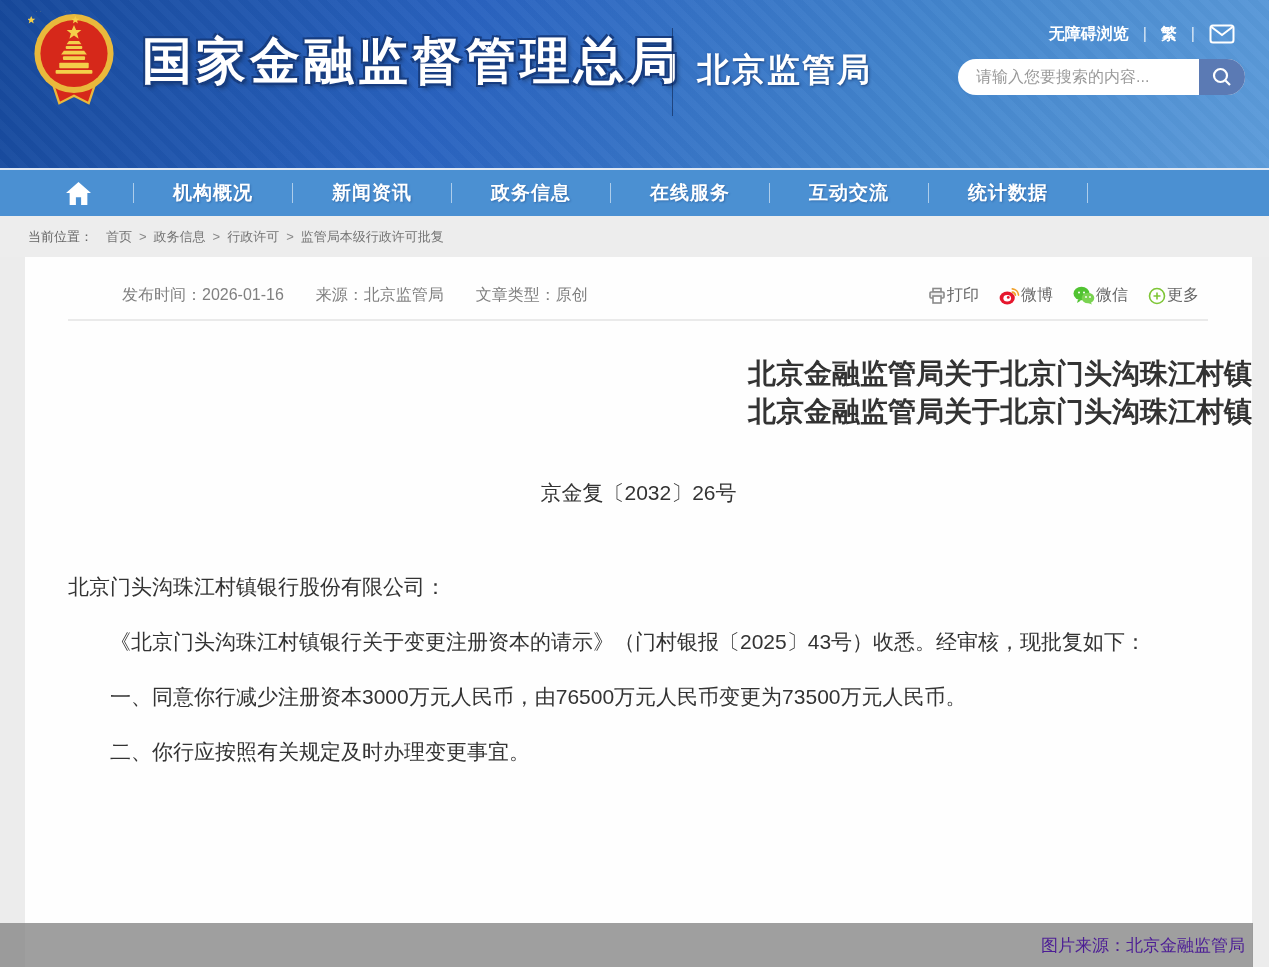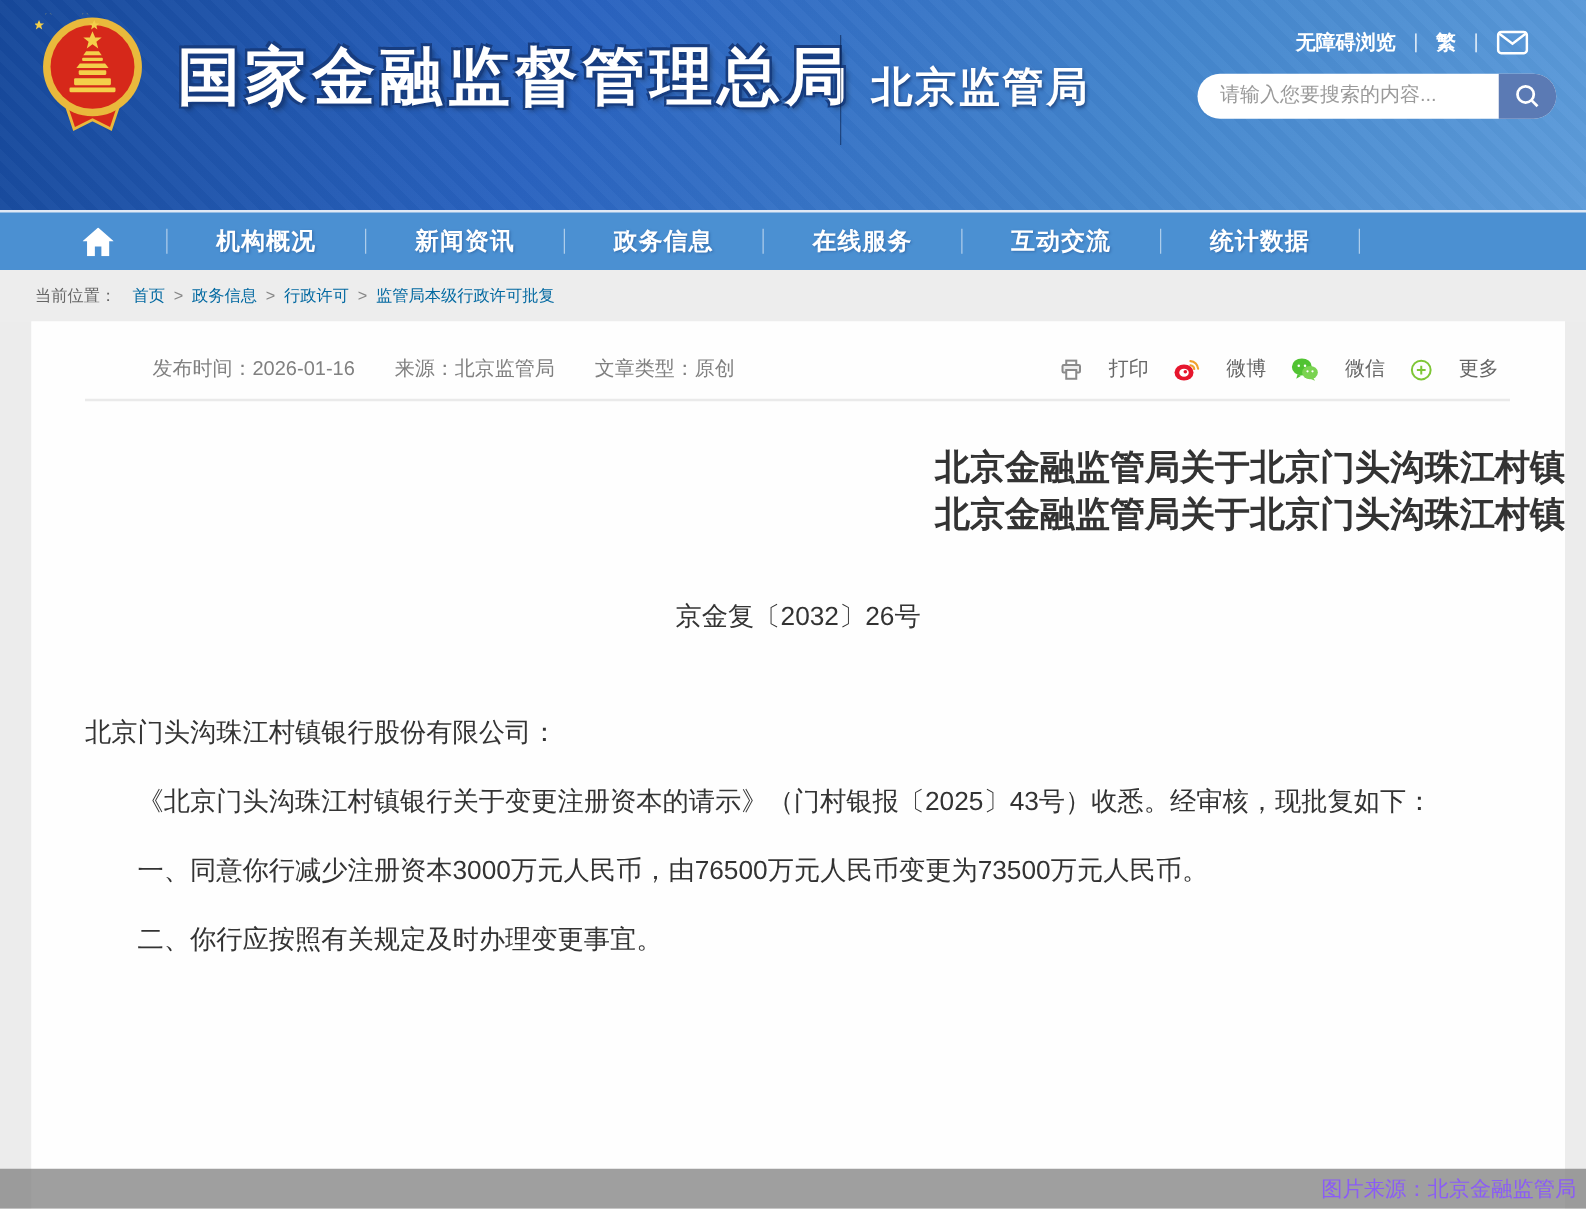--- a/index.html
+++ b/index.html
@@ -27,21 +27,21 @@
     white-space:nowrap;
   }
   .title-divider { position:absolute; left:672px; top:28px; width:1px; height:88px; background:rgba(10,30,70,.55); }
   .bureau-title {
     position:absolute; left:697px; top:48px;
     font-size:33px; font-weight:bold; color:#fff; letter-spacing:2px;
     text-shadow:1px 1px 3px rgba(10,35,85,.65);
     white-space:nowrap;
   }
   .header-right { position:absolute; top:22px; right:24px; display:flex; flex-direction:column; align-items:flex-end; }
-  .top-links { display:flex; align-items:center; gap:14px; margin-right:22px; color:#fff; font-size:16px; font-weight:bold; height:24px; }
+  .top-links { display:flex; align-items:center; gap:14px; margin-right:10px; color:#fff; font-size:16px; font-weight:bold; height:24px; }
   .top-links .tsep { font-weight:400; opacity:.8; }
   .top-links a { color:#fff; text-decoration:none; cursor:pointer; }
   .mail-icon { display:inline-flex; width:26px; height:20px; }
   .search-bar { margin-top:13px; position:relative; width:287px; height:36px; }
   .search-bar input {
     width:100%; height:36px; border:none; outline:none;
     border-radius:18px; padding:0 58px 0 18px;
     font-size:16px; color:#555; background:#fff;
     font-family:"Liberation Sans","DejaVu Sans",sans-serif;
   }
@@ -63,50 +63,50 @@
   .nav-item {
     width:158px; text-align:center; color:#fff; font-size:19px; font-weight:bold;
     text-decoration:none; cursor:pointer; flex:none;
     text-shadow:1px 1px 2px rgba(20,60,120,.4); letter-spacing:1px;
   }
   
   .breadcrumb {
     height:41px; background:#ededed; display:flex; align-items:center;
     padding-left:28px; font-size:13px; color:#666; gap:7px;
   }
-  .breadcrumb a { color:#0369a1; text-decoration:none; cursor:pointer; }
+  .breadcrumb a { color:#737373; text-decoration:none; cursor:pointer; }
   .crumb-sep { color:#888; }
   .breadcrumb .loc-label { margin-right:6px; }
   
   .content-box {
     margin:0 17px 0 25px; background:#fefefe; height:735px; position:relative;
   }
   .meta-row {
     display:flex; justify-content:space-between; align-items:center;
     padding:28px 53px 0 97px; font-size:16px; color:#808080;
   }
   .meta-left { display:flex; gap:32px; }
   .meta-actions { display:flex; gap:20px; align-items:center; color:#666; }
-  .action-item { display:flex; align-items:center; gap:21px; cursor:pointer; }
+  .action-item { display:flex; align-items:center; gap:1px; cursor:pointer; }
   .meta-divider { border:none; border-top:2px solid #eaeaea; margin:13px 44px 0 43px; }
   .article-title {
     margin-top:34px; text-align:right; font-size:28px; font-weight:bold;
     color:#333; line-height:38px;
   }
   .doc-number { margin-top:48px; text-align:center; font-size:21px; color:#333; }
   .article-body { margin-top:56px; padding:0 27px 0 43px; font-size:21px; line-height:47px; color:#333; }
   .article-body p.indent { text-indent:2em; }
   .article-body p + p { margin-top:8px; }
   .sign-date { margin-top:120px; text-align:right; padding-right:72px; font-size:22px; color:#333; }
   
   .image-source-bar {
-    position:absolute; left:0; right:0; bottom:0; height:32px;
+    position:absolute; left:0; right:16px; bottom:0; height:44px;
     background:rgba(132,132,132,0.78);
     display:flex; align-items:center; justify-content:flex-end;
-    padding-right:8px; color:#8b5cf6; font-size:17px; z-index:5;
+    padding-right:8px; color:#4c1d95; font-size:17px; z-index:5;
   }
 </style>
 </head>
 <body>
 
 <header class="site-header">
   <div class="emblem">
     <svg viewBox="0 0 100 104" width="92" height="96">
       <path d="M24 70 L34 100 L50 92 L66 100 L76 70 Z" fill="#d6281a"></path>
       <path d="M24 70 L34 100 L50 92 L66 100 L76 70" fill="none" stroke="#e9b93c" stroke-width="2.5"></path>

